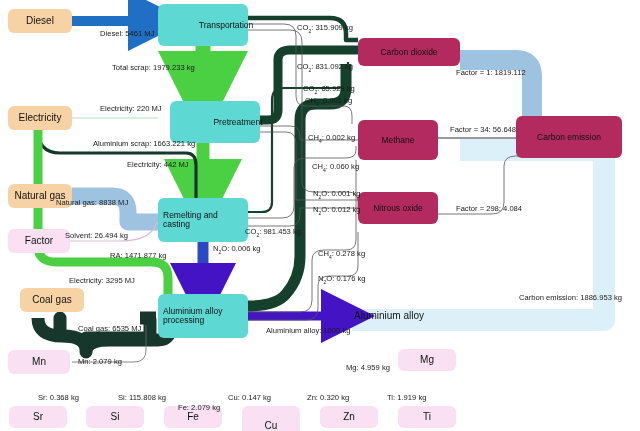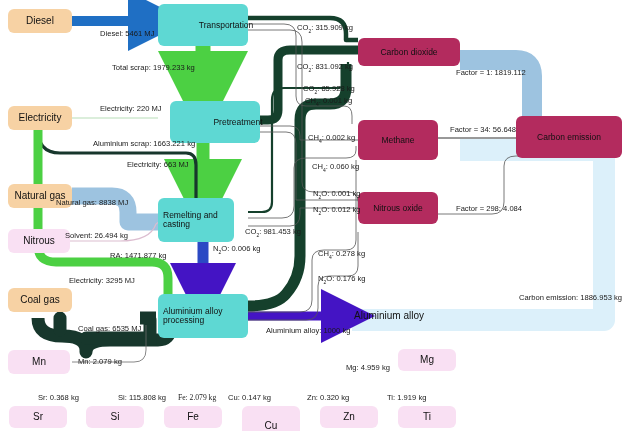--- a/index.html
+++ b/index.html
@@ -115,24 +115,24 @@
 
   <div class="node resource big" style="left:8px;top:106px;width:64px;height:24px;">
     <span>Electricity</span>
   </div>
 
   <div class="node resource big" style="left:8px;top:184px;width:64px;height:24px;">
     <span>Natural gas</span>
   </div>
 
   <div class="node material big" style="left:8px;top:229px;width:62px;height:24px;">
-    <span>Nitrous</span>
-  </div>
-
-  <div class="node resource big" style="left:8px;top:288px;width:64px;height:24px;">
+    <span>Factor</span>
+  </div>
+
+  <div class="node resource big" style="left:20px;top:288px;width:64px;height:24px;">
     <span>Coal gas</span>
   </div>
 
   <div class="node material big" style="left:8px;top:350px;width:62px;height:24px;">
     <span>Mn</span>
   </div>
 
   <div class="node material big" style="left:9px;top:406px;width:58px;height:22px;">
     <span>Sr</span>
   </div>
@@ -156,21 +156,21 @@
   </div>
 
   <div class="node process med" style="left:158px;top:4px;width:90px;height:42px;">
     <span>Transportation</span>
   </div>
 
   <div class="node process med" style="left:170px;top:101px;width:90px;height:42px;">
     <span>Pretreatment</span>
   </div>
 
-  <div class="node process med" style="left:158px;top:198px;width:76px;height:44px;padding:0 5px;">
+  <div class="node process med" style="left:158px;top:198px;width:90px;height:44px;padding:0 5px;">
     <span>Remelting and casting</span>
   </div>
 
   <div class="node process med" style="left:158px;top:294px;width:90px;height:44px;padding:0 5px;">
     <span>Aluminium alloy processing</span>
   </div>
 
   <div class="node gas med" style="left:358px;top:38px;width:102px;height:28px;">
     <span>Carbon dioxide</span>
   </div>
@@ -192,37 +192,37 @@
   </div>
 
   <div class="flabel sml" style="left:100px;top:30px;">Diesel: 5461 MJ</div>
 
   <div class="flabel sml" style="left:112px;top:64px;">Total scrap: 1979.233 kg</div>
 
   <div class="flabel sml" style="left:100px;top:105px;">Electricity: 220 MJ</div>
 
   <div class="flabel sml" style="left:93px;top:140px;">Aluminium scrap: 1663.221 kg</div>
 
-  <div class="flabel sml" style="left:127px;top:161px;">Electricity: 663 MJ</div>
+  <div class="flabel sml" style="left:127px;top:161px;">Electricity: 442 MJ</div>
 
   <div class="flabel sml" style="left:56px;top:199px;">Natural gas: 8838 MJ</div>
 
   <div class="flabel sml" style="left:65px;top:232px;">Solvent: 26.494 kg</div>
 
   <div class="flabel sml" style="left:110px;top:252px;">RA: 1471.877 kg</div>
 
   <div class="flabel sml" style="left:69px;top:277px;">Electricity: 3295 MJ</div>
 
   <div class="flabel sml" style="left:78px;top:325px;">Coal gas: 6535 MJ</div>
 
   <div class="flabel sml" style="left:78px;top:358px;">Mn: 2.079 kg</div>
 
   <div class="flabel sml" style="left:38px;top:394px;">Sr: 0.368 kg</div>
   <div class="flabel sml" style="left:118px;top:394px;">Si: 115.808 kg</div>
-  <div class="flabel sml" style="left:178px;top:394px;font-family:Liberation Serif, serif;">Fe: 2.079 kg</div>
+  <div class="flabel sml" style="left:178px;top:404px;">Fe: 2.079 kg</div>
   <div class="flabel sml" style="left:228px;top:394px;">Cu: 0.147 kg</div>
   <div class="flabel sml" style="left:307px;top:394px;">Zn: 0.320 kg</div>
   <div class="flabel sml" style="left:387px;top:394px;">Ti: 1.919 kg</div>
   <div class="flabel sml" style="left:346px;top:364px;">Mg: 4.959 kg</div>
 
   <div class="flabel sml" style="left:297px;top:24px;">CO<sub>2</sub>: 315.909 kg</div>
   <div class="flabel sml" style="left:297px;top:63px;">CO<sub>2</sub>: 831.092 kg</div>
   <div class="flabel sml" style="left:303px;top:85px;">CO<sub>2</sub>: 85.928 kg</div>
   <div class="flabel sml" style="left:245px;top:228px;">CO<sub>2</sub>: 981.453 kg</div>
 

